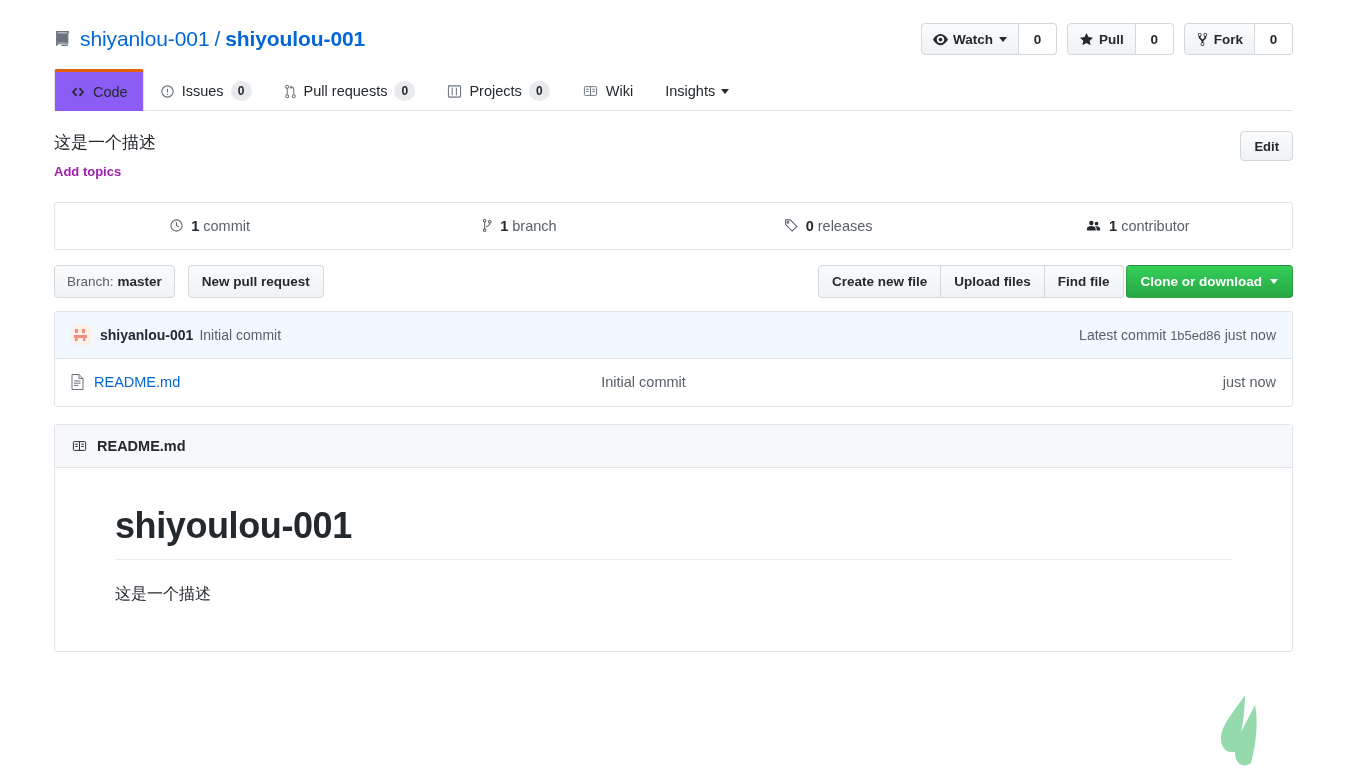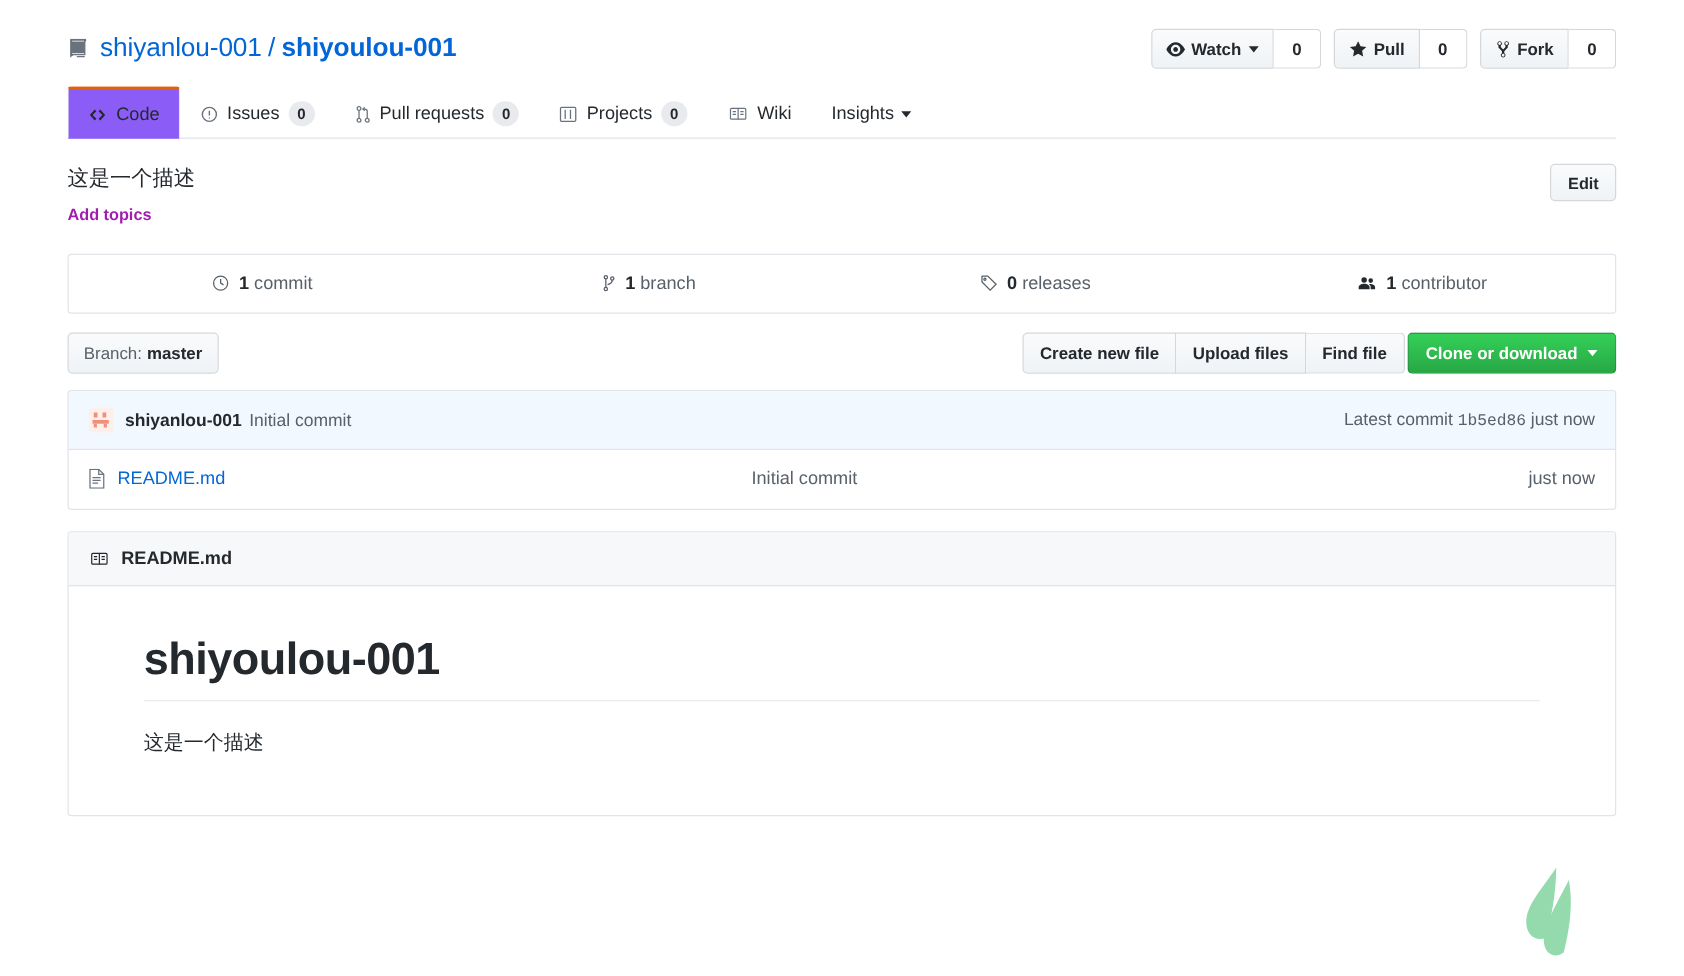--- a/index.html
+++ b/index.html
@@ -192,21 +192,21 @@
   }
   .commit-left { display: flex; align-items: center; font-size: 14px; color: #586069; }
   .avatar {
     width: 20px; height: 20px; margin-right: 9px;
     border-radius: 3px; background: #fdf0ea;
     display: inline-flex; align-items: center; justify-content: center;
   }
   .commit-author { font-weight: bold; color: #24292e; margin-right: 6px; }
   .commit-msg { color: #586069; }
   .commit-right { font-size: 14px; color: #586069; }
-  .sha { font-family: Liberation Mono, monospace; font-size: 13px; color: #586069; }
+  .sha { font-family: Liberation Sans, sans-serif; font-size: 13px; color: #586069; }
 
   .file-row {
     display: flex; align-items: center;
     height: 47px; padding: 0 16px;
     font-size: 14.5px;
   }
   .file-name-cell { width: 44%; display: flex; align-items: center; }
   .file-icon { margin-right: 10px; display: inline-flex; align-items: center; color: #6a737d; }
   .file-link { color: #0366d6; cursor: pointer; }
   .file-msg-cell { flex: 1; color: #586069; }
@@ -447,20 +447,21 @@
 
     </div>
 
     <div class="toolbar">
       <div class="toolbar-left">
         <div class="btn-branch">
           <span>Branch:</span>
           <b>master</b>
           <span class="caret"></span>
         </div>
+        <div class="btn-plain">New pull request</div>
       </div>
       <div class="toolbar-right">
         <div class="seg">
           <div class="btn-plain">Create new file</div>
           <div class="btn-plain">Upload files</div>
           <div class="btn-plain">Find file</div>
         </div>
         <div class="btn-clone">
           <span>Clone or download</span>
           <span class="caret-w"></span>

